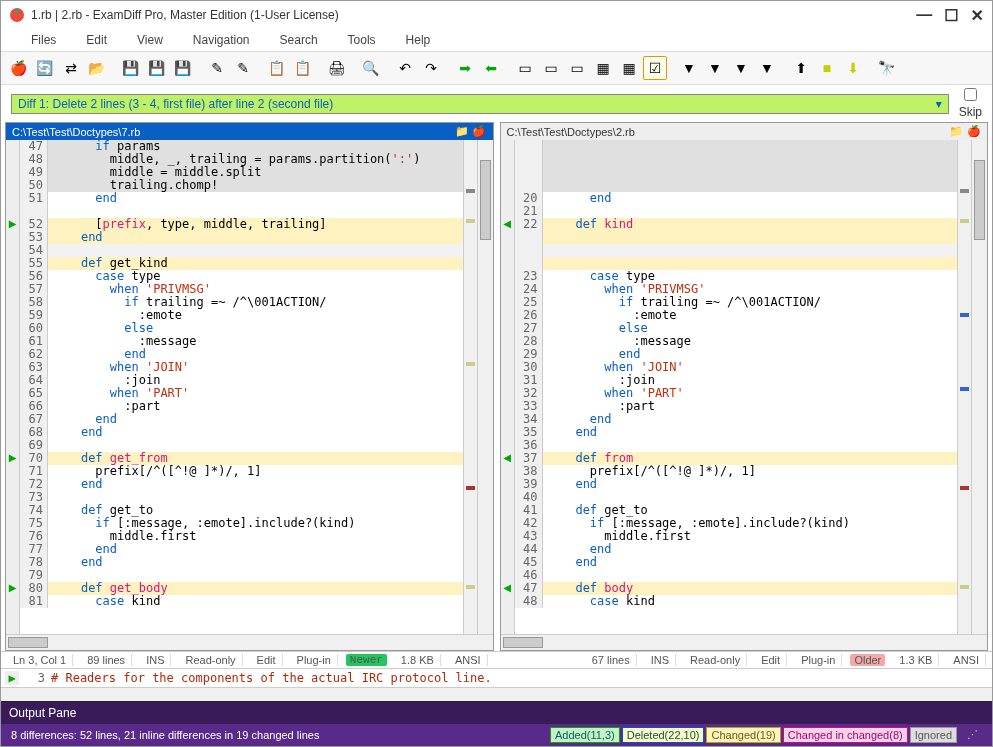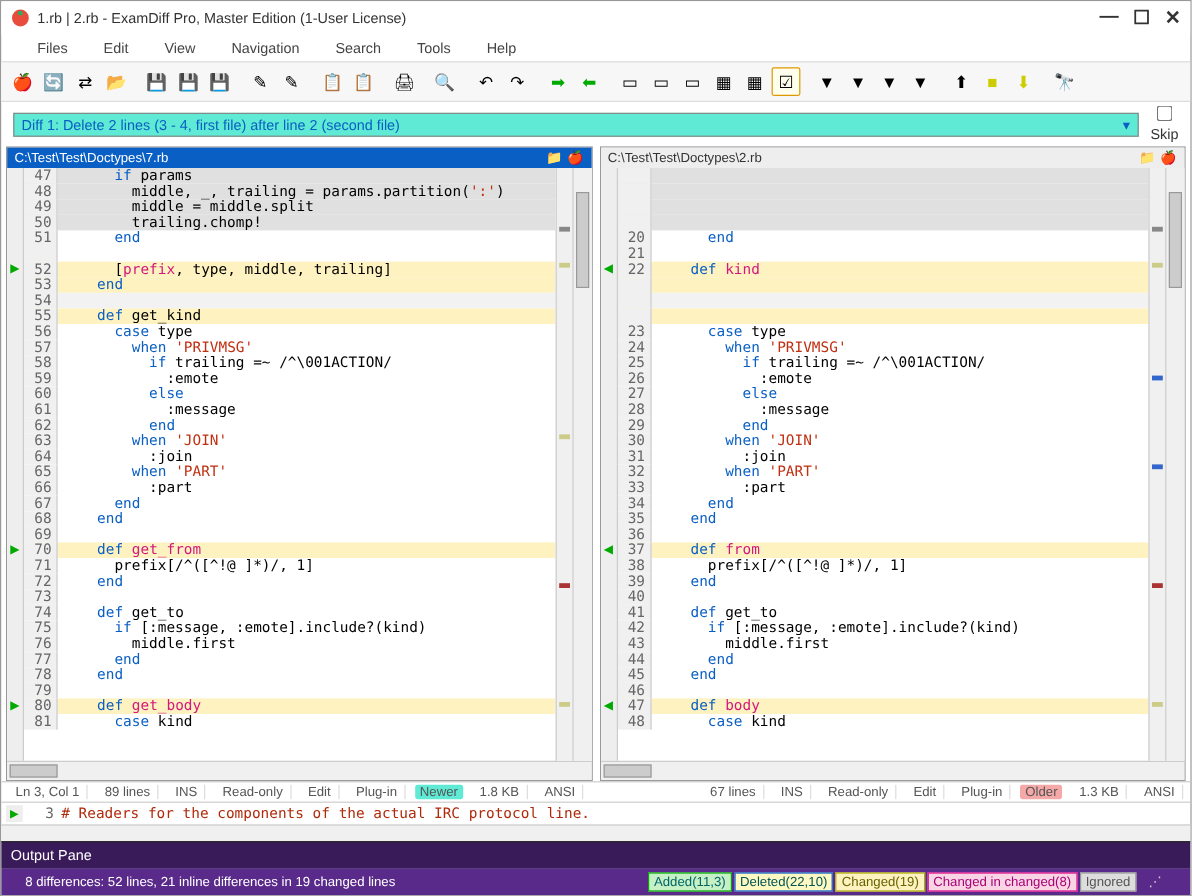--- a/index.html
+++ b/index.html
@@ -8,21 +8,21 @@
 .titlebar .appicon { width: 16px; height: 16px; margin-right: 6px; }
 .titlebar .title { flex: 1; font-size: 12px; color: #333; }
 .titlebar .winbtns { display: flex; gap: 12px; font-size: 16px; color: #333; }
 .titlebar .winbtns span { cursor: pointer; font-weight: bold; }
 .menubar { display: flex; gap: 30px; padding: 4px 30px; color: #444; }
 .menubar span { cursor: pointer; }
 .toolbar { display: flex; align-items: center; gap: 2px; padding: 4px 6px; background: #f7f7f7; border-top: 1px solid #ddd; border-bottom: 1px solid #ddd; }
 .tbtn { width: 24px; height: 24px; display: flex; align-items: center; justify-content: center; border: 1px solid transparent; border-radius: 2px; font-size: 14px; cursor: pointer; }
 .tsep { width: 6px; }
 .diffbar { display: flex; align-items: center; padding: 3px 10px; gap: 10px; }
-.diffbar .combo { flex: 1; border: 1px solid #888; background: #5eead4; padding: 2px 6px; color: #0a5fc4; display: flex; justify-content: space-between; align-items: center; }
+.diffbar .combo { flex: 1; border: 1px solid #888; background: #bef264; padding: 2px 6px; color: #0a5fc4; display: flex; justify-content: space-between; align-items: center; }
 .diffbar .skip { display: flex; align-items: center; gap: 4px; color: #333; flex-direction: column; }
 .panes { flex: 1; display: flex; gap: 6px; padding: 0 4px; min-height: 0; }
 .pane { flex: 1; display: flex; flex-direction: column; border: 1px solid #999; min-height: 0; }
 .pane-header { display: flex; align-items: center; padding: 2px 6px; font-size: 11px; }
 .pane-header .path { flex: 1; }
 .pane-header.left { background: #0a5fc4; color: #fff; }
 .pane-header.right { background: #eee; color: #333; }
 .pane-header .icons { display: flex; gap: 4px; }
 .pane-body { flex: 1; display: flex; min-height: 0; background: #fff; }
 .marker-col { width: 14px; background: #eee; border-right: 1px solid #ccc; display: flex; flex-direction: column; }
@@ -37,27 +37,27 @@
 .bg-yellow { background: #fdf2c0; }
 .bg-lgray { background: #f2f2f2; }
 .kw { color: #0a5fc4; }
 .str { color: #c03010; }
 .chg { color: #d4187d; }
 .hscroll { height: 16px; background: #f0f0f0; border-top: 1px solid #ccc; display: flex; }
 .hscroll .thumb { width: 40px; background: #ccc; margin: 2px; border: 1px solid #999; }
 .statusrow { display: flex; padding: 2px 6px; border-top: 1px solid #ccc; font-size: 11px; color: #555; gap: 8px; align-items: center; }
 .statusrow .cell { border-right: 1px solid #ddd; padding: 0 6px; }
 .badge { padding: 0 4px; border-radius: 2px; }
-.badge.newer { background: #5eead4; }
+.badge.newer { background: #22c55e; font-family: Liberation Mono, monospace; }
 .badge.older { background: #f4a8a8; }
 .contextline { display: flex; align-items: center; border-top: 1px solid #ccc; padding: 2px 4px; font-family: Consolas, monospace; font-size: 12px; color: #b02a0a; }
 .contextline .mk { width: 14px; background: #eee; text-align: center; color: #0a0; margin-right: 4px; }
 .contextline .num { width: 28px; color: #666; text-align: right; padding-right: 6px; }
 .outputpane { background: #3a1b5a; color: #fff; padding: 4px 8px; font-size: 12px; border-top: 1px solid #222; }
-.bottomstatus { display: flex; justify-content: space-between; align-items: center; background: #5a2a8a; color: #fff; padding: 3px 20px; font-size: 11px; }
+.bottomstatus { display: flex; justify-content: space-between; align-items: center; background: #5a2a8a; color: #fff; padding: 3px 10px; font-size: 11px; }
 .legend { display: flex; gap: 2px; text-align: center; }
 .legend span { padding: 1px 4px; font-size: 11px; }
 .lg-add { background: #c6f0c6; color: #066; border: 1px solid #0a0; }
 .lg-del { background: #fef9c3; color: #055; border: 1px solid #05c; }
 .lg-chg { background: #fdf2c0; color: #660; border: 1px solid #aa0; }
 .lg-cic { background: #f8d4e4; color: #a07; border: 1px solid #d08; }
 .lg-ign { background: #ddd; color: #555; border: 1px solid #999; }
 .vsb { width: 16px; background: #f0f0f0; border-left: 1px solid #ccc; position: relative; }
 .vsb .vthumb { position: absolute; left: 2px; right: 2px; top: 20px; height: 80px; background: #ccc; border: 1px solid #999; }
 </style>

